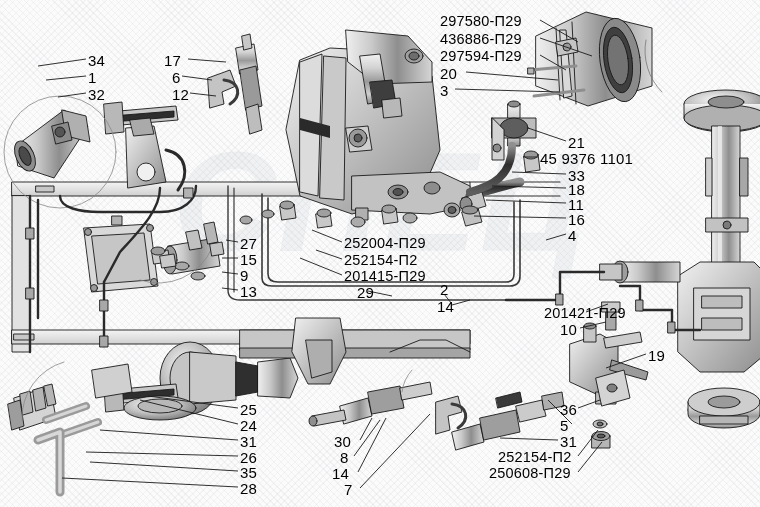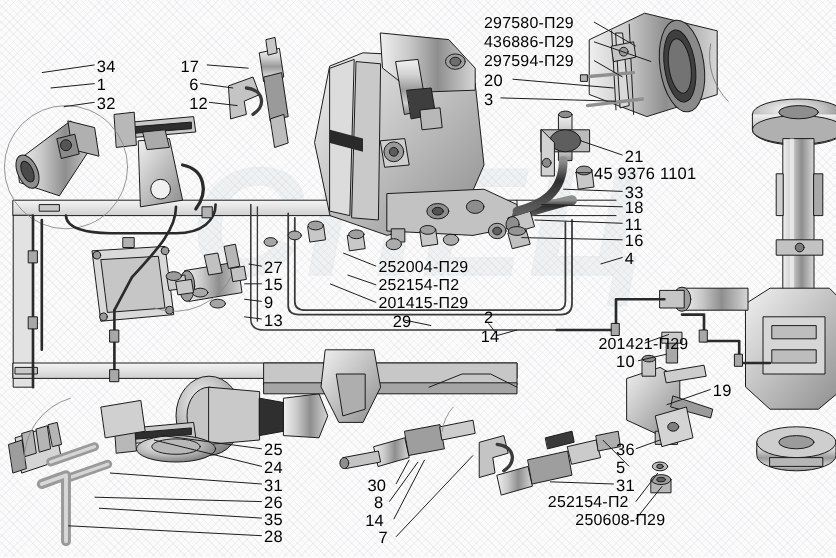--- a/index.html
+++ b/index.html
@@ -472,21 +472,21 @@
       <div class="lbl" style="left: 357px; top: 285px;">29</div>
       <div class="lbl" style="left: 440px; top: 282px;">2</div>
       <div class="lbl" style="left: 437px; top: 299px;">14</div>
       <div class="lbl code" style="left: 504px; top: 306px; margin-left: 40px;">201421-П29</div>
       <div class="lbl" style="left: 560px; top: 322px;">10</div>
       <div class="lbl" style="left: 648px; top: 348px;">19</div>
       <div class="lbl" style="left: 560px; top: 402px;">36</div>
       <div class="lbl" style="left: 560px; top: 418px;">5</div>
       <div class="lbl" style="left: 560px; top: 434px;">31</div>
       <div class="lbl code" style="left: 498px; top: 450px;">252154-П2</div>
-      <div class="lbl code" style="left: 489px; top: 466px; margin-left: 34px;">250608-П29</div>
+      <div class="lbl code" style="left: 489px; top: 466px;">250608-П29</div>
       <div class="lbl" style="left: 240px; top: 402px;">25</div>
       <div class="lbl" style="left: 240px; top: 418px;">24</div>
       <div class="lbl" style="left: 240px; top: 434px;">31</div>
       <div class="lbl" style="left: 240px; top: 450px;">26</div>
       <div class="lbl" style="left: 240px; top: 465px;">35</div>
       <div class="lbl" style="left: 240px; top: 481px;">28</div>
       <div class="lbl" style="left: 334px; top: 434px;">30</div>
       <div class="lbl" style="left: 340px; top: 450px;">8</div>
       <div class="lbl" style="left: 332px; top: 466px;">14</div>
       <div class="lbl" style="left: 344px; top: 482px;">7</div>

